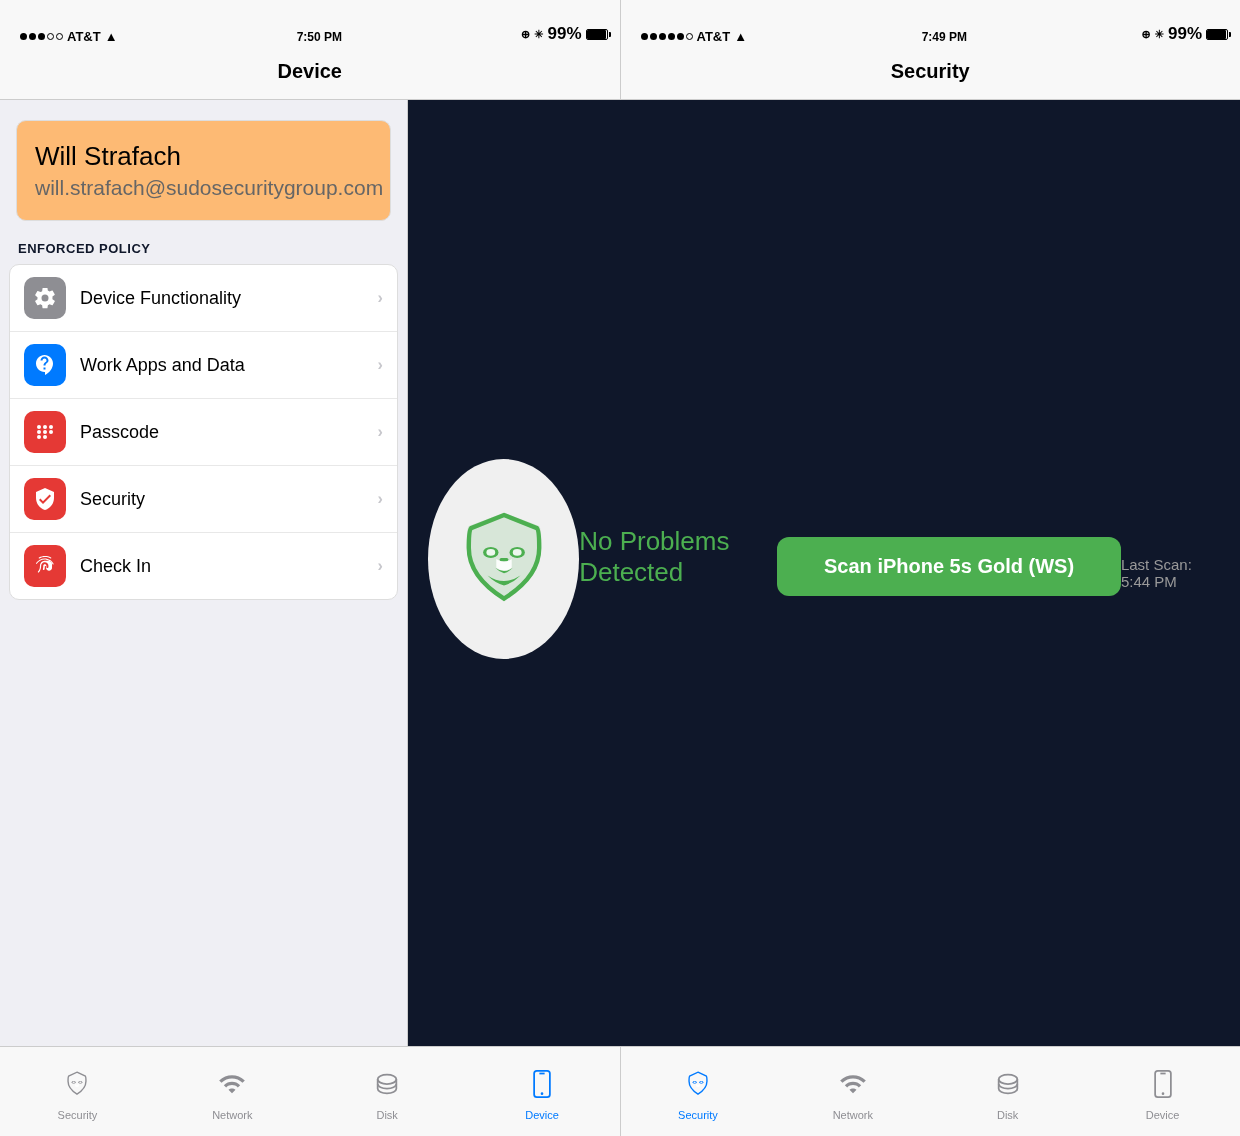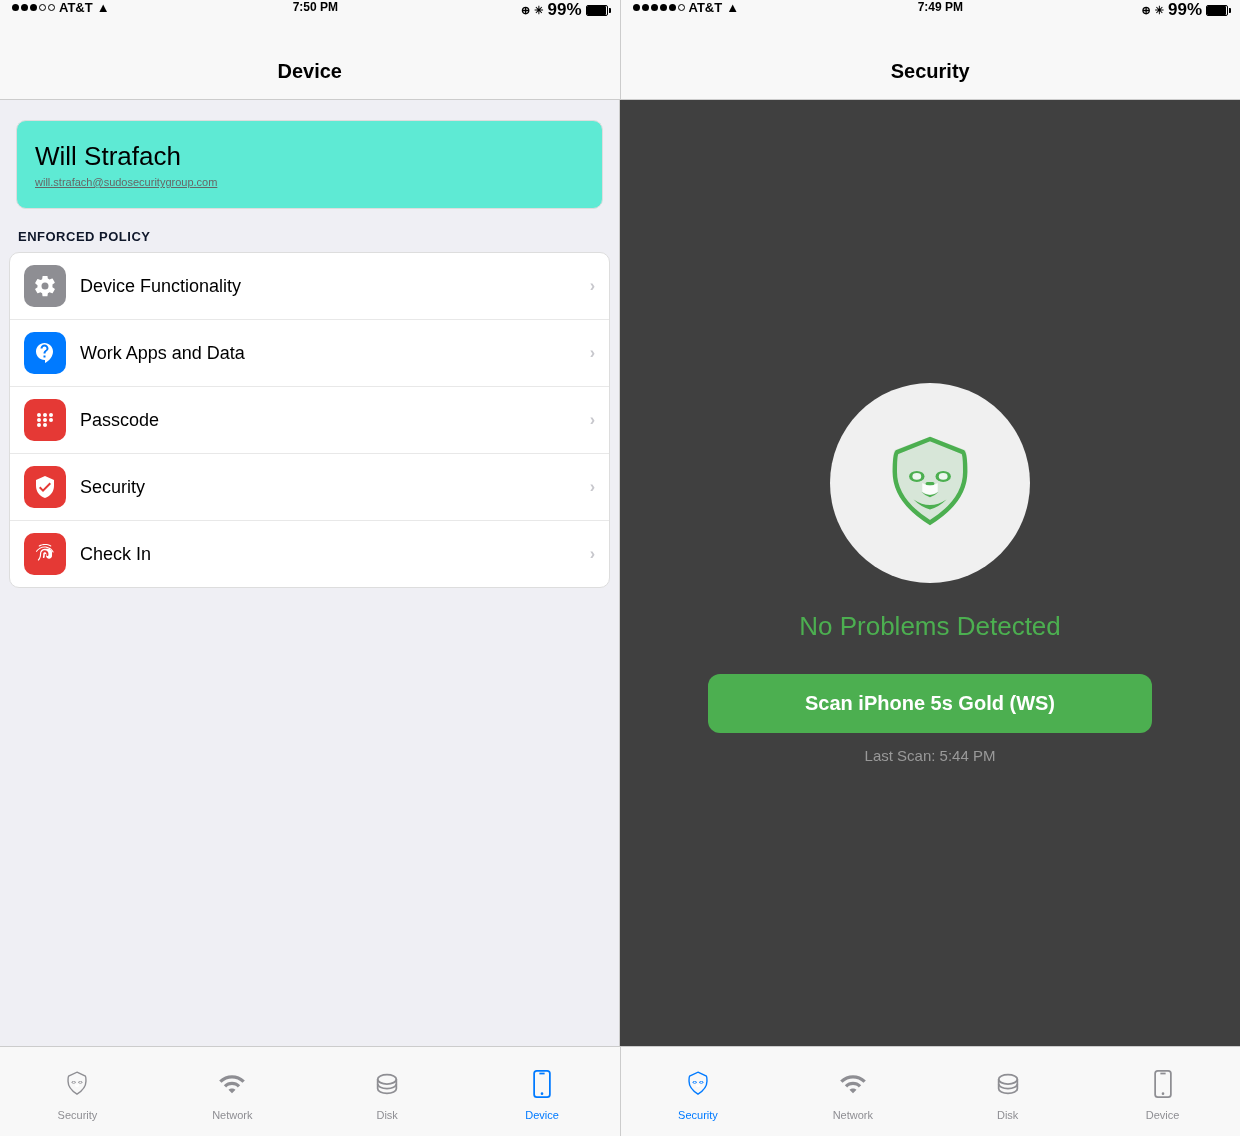--- a/index.html
+++ b/index.html
@@ -16,25 +16,26 @@
     
     .status-bars {
       display: flex;
       width: 100%;
       height: 44px;
       background: #f8f8f8;
     }
     .status-bar {
       flex: 1;
       display: flex;
-      align-items: flex-start;
+      align-items: flex-end;
       justify-content: space-between;
       padding: 0 12px;
       font-size: 13px;
       font-weight: 600;
+      margin-left: 8px;
     }
     .status-left { display: flex; align-items: center; gap: 4px; }
     .status-right { display: flex; align-items: center; gap: 4px; }
     .status-time { font-weight: 600; font-size: 12px; }
     .signal-dots { display: flex; gap: 2px; align-items: center; }
     .dot { width: 7px; height: 7px; border-radius: 50%; background: #000; }
     .dot.empty { background: transparent; border: 1px solid #000; }
     .wifi-icon { font-size: 13px; }
     .battery { width: 22px; height: 11px; border: 1.5px solid #000; border-radius: 2px; position: relative; display: inline-block; }
     .battery::after { content: ''; position: absolute; right: -4px; top: 2.5px; width: 2px; height: 5px; background: #000; border-radius: 0 1px 1px 0; }
@@ -76,36 +77,35 @@
 
     
     .left-panel {
       width: 620px;
       background: #efeff4;
       overflow-y: auto;
       border-right: 1px solid #ccc;
     }
 
     .user-card {
-      background: #5eead4;
+      background: #fdba74;
       margin: 20px 16px 0 16px;
       border-radius: 10px;
       padding: 20px 18px;
       border: 1px solid #ddd;
     }
     .user-name {
       font-size: 26px;
       font-weight: 400;
       color: #000;
       margin-bottom: 4px;
     }
     .user-email {
-      font-size: 11px;
+      font-size: 21px;
       color: #666;
-      text-decoration: underline;
     }
 
     .section-label {
       font-size: 13px;
       color: #0f172a;
       font-weight: 600;
       letter-spacing: 0.5px;
       padding: 20px 18px 8px 18px;
       text-transform: uppercase;
     }
@@ -148,23 +148,23 @@
     }
     .chevron {
       color: #c7c7cc;
       font-size: 16px;
       font-weight: 600;
     }
 
     
     .right-panel {
       flex: 1;
-      background: #404040;
-      display: flex;
-      flex-direction: column;
+      background: #0f172a;
+      display: flex;
+      flex-direction: row;
       align-items: center;
       justify-content: center;
       padding: 20px;
     }
 
     .shield-circle {
       width: 200px;
       height: 200px;
       background: #f0f0f0;
       border-radius: 50%;

